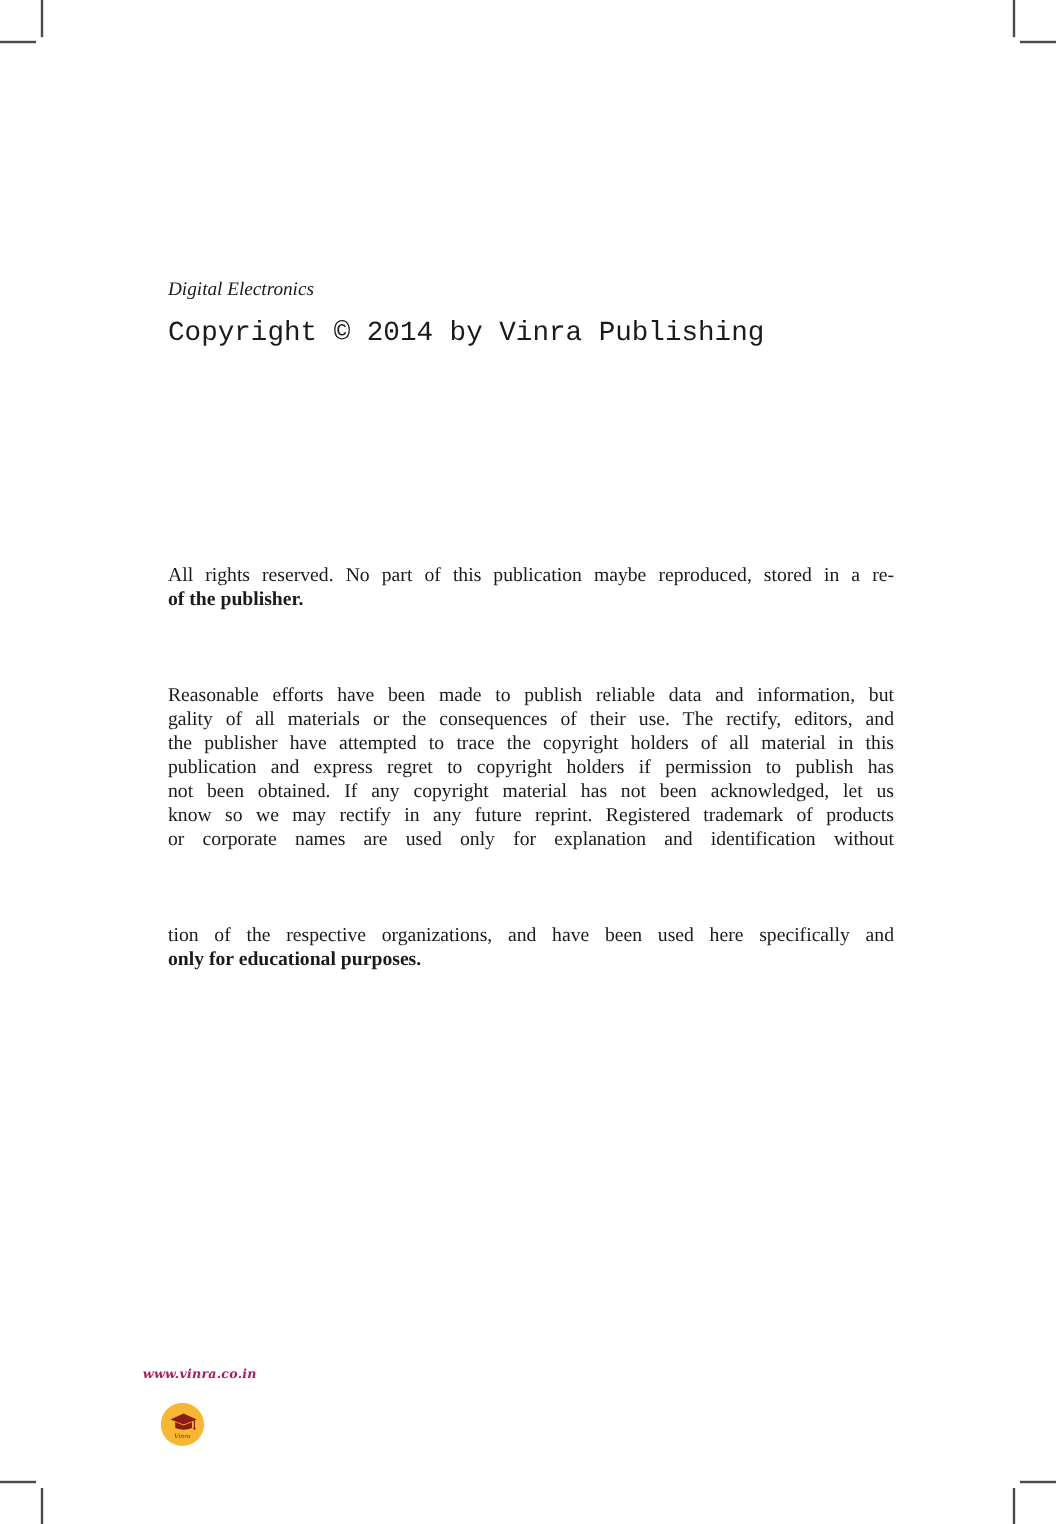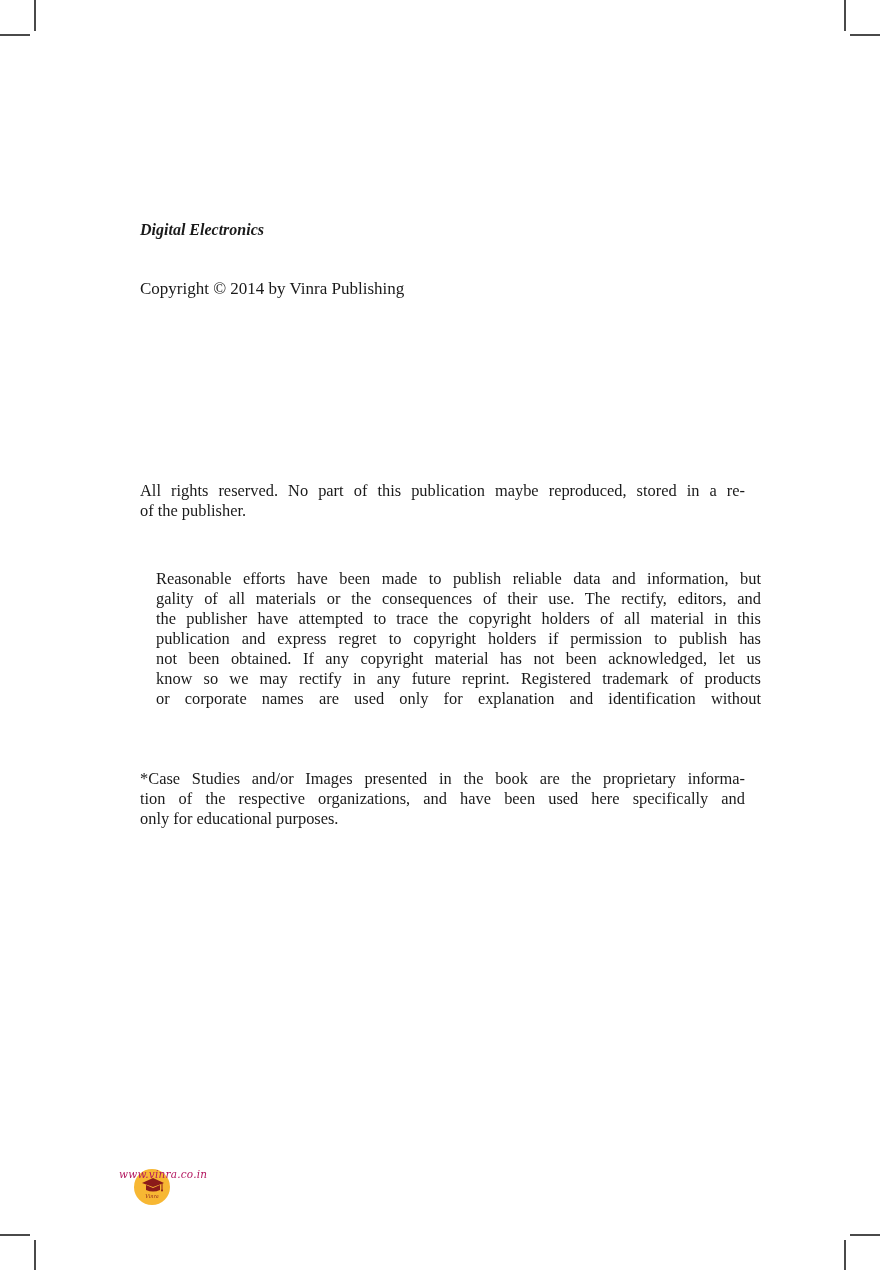--- a/index.html
+++ b/index.html
@@ -18,74 +18,75 @@
     .crop {
       position: absolute;
       background: #4a4a4a;
     }
     .crop.v { width: 2px; height: 31px; }
     .crop.h { height: 2px; width: 30px; }
 
     .title {
       position: absolute;
       left: 140px;
-      top: 220px;
+      top: 232px;
       font-size: 16px;
       font-style: italic;
       line-height: 20px;
       white-space: nowrap;
-      font-weight: bold;
     }
     .copyright {
       position: absolute;
       left: 140px;
-      top: 279px;
-      font-size: 17px;
+      top: 267px;
+      font-size: 23px;
       line-height: 20px;
       white-space: nowrap;
+      font-family: Liberation Mono, monospace;
     }
     .para {
       position: absolute;
       left: 140px;
       width: 605px;
       font-size: 16.4px;
       line-height: 20px;
     }
     .line {
       display: block;
       height: 20px;
       white-space: nowrap;
       text-align: justify;
       text-align-last: justify;
     }
     .line.last {
       text-align: right;
       text-align-last: left;
+      font-weight: bold;
     }
-    .p1 { top: 469px; margin-top: 12px; }
-    .p2 { top: 569px; margin-left: 16px; }
+    .p1 { top: 469px; }
+    .p2 { top: 569px; }
     .p3 { top: 769px; }
 
     .logo {
       position: absolute;
       left: 134px;
       top: 1169px;
       width: 36px;
       height: 36px;
       border-radius: 50%;
       background: #f7b733;
     }
     .logo svg { position: absolute; left: 0; top: 0; }
     .url {
       position: absolute;
       left: 119px;
-      top: 1168px;
+      top: 1139px;
       font-size: 10.5px;
       font-style: italic;
-      font-weight: normal;
+      font-weight: bold;
       color: #b3175f;
       font-family: "DejaVu Serif", serif;
       letter-spacing: 0.2px;
       white-space: nowrap;
       text-align: center;
     }
   </style>
 </head>
 <body>
 
@@ -110,21 +111,20 @@
   <span class="line">Reasonable efforts have been made to publish reliable data and information, but</span>
   <span class="line">gality of all materials or the consequences of their use. The rectify, editors, and</span>
   <span class="line">the publisher have attempted to trace the copyright holders of all material in this</span>
   <span class="line">publication and express regret to copyright holders if permission to publish has</span>
   <span class="line">not been obtained. If any copyright material has not been acknowledged, let us</span>
   <span class="line">know so we may rectify in any future reprint. Registered trademark of products</span>
   <span class="line">or corporate names are used only for explanation and identification without</span>
 </div>
 
 <div class="para p3">
-  <span class="line">*Case Studies and/or Images presented in the book are the proprietary informa-</span>
   <span class="line">tion of the respective organizations, and have been used here specifically and</span>
   <span class="line last">only for educational purposes.</span>
 </div>
 
 <div class="logo">
   <svg width="36" height="36" viewBox="0 0 36 36">
 
     <polygon points="8,14 19,9 30,14 19,18" fill="#8b1a1a"></polygon>
 
     <path d="M12,16 L12,21 Q19,24 26,21 L26,16 L19,19 Z" fill="#8b1a1a"></path>

